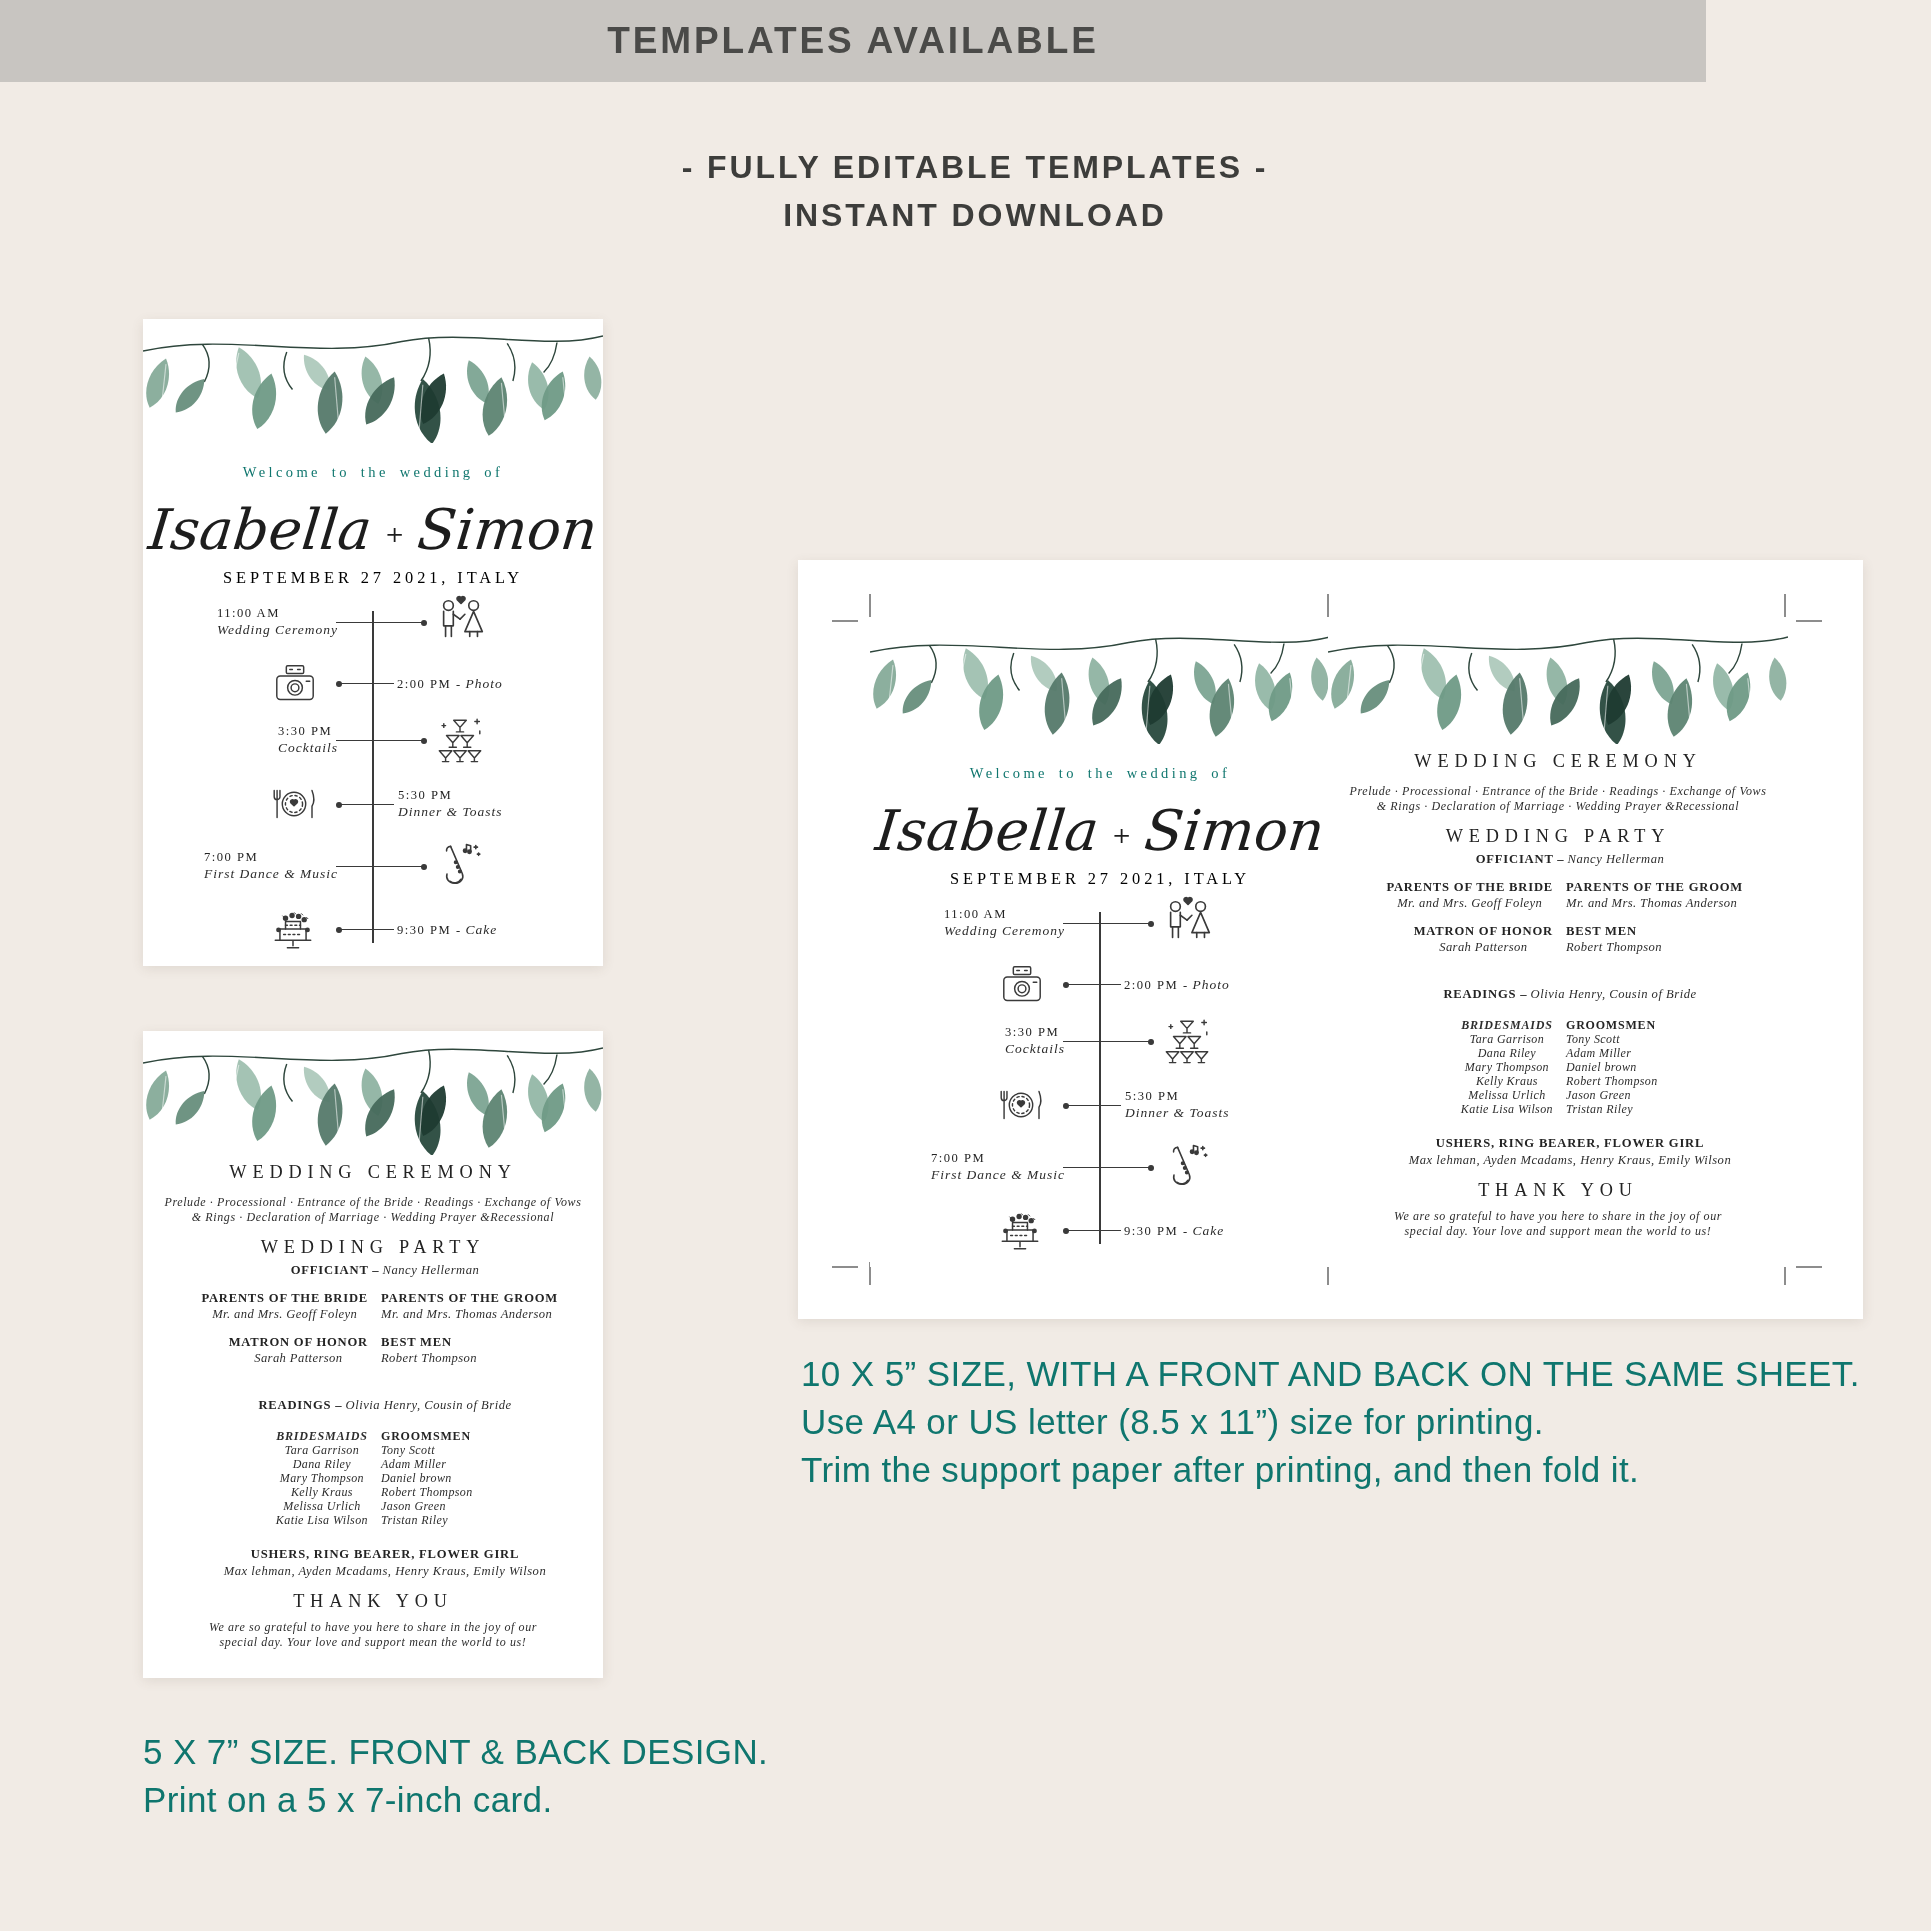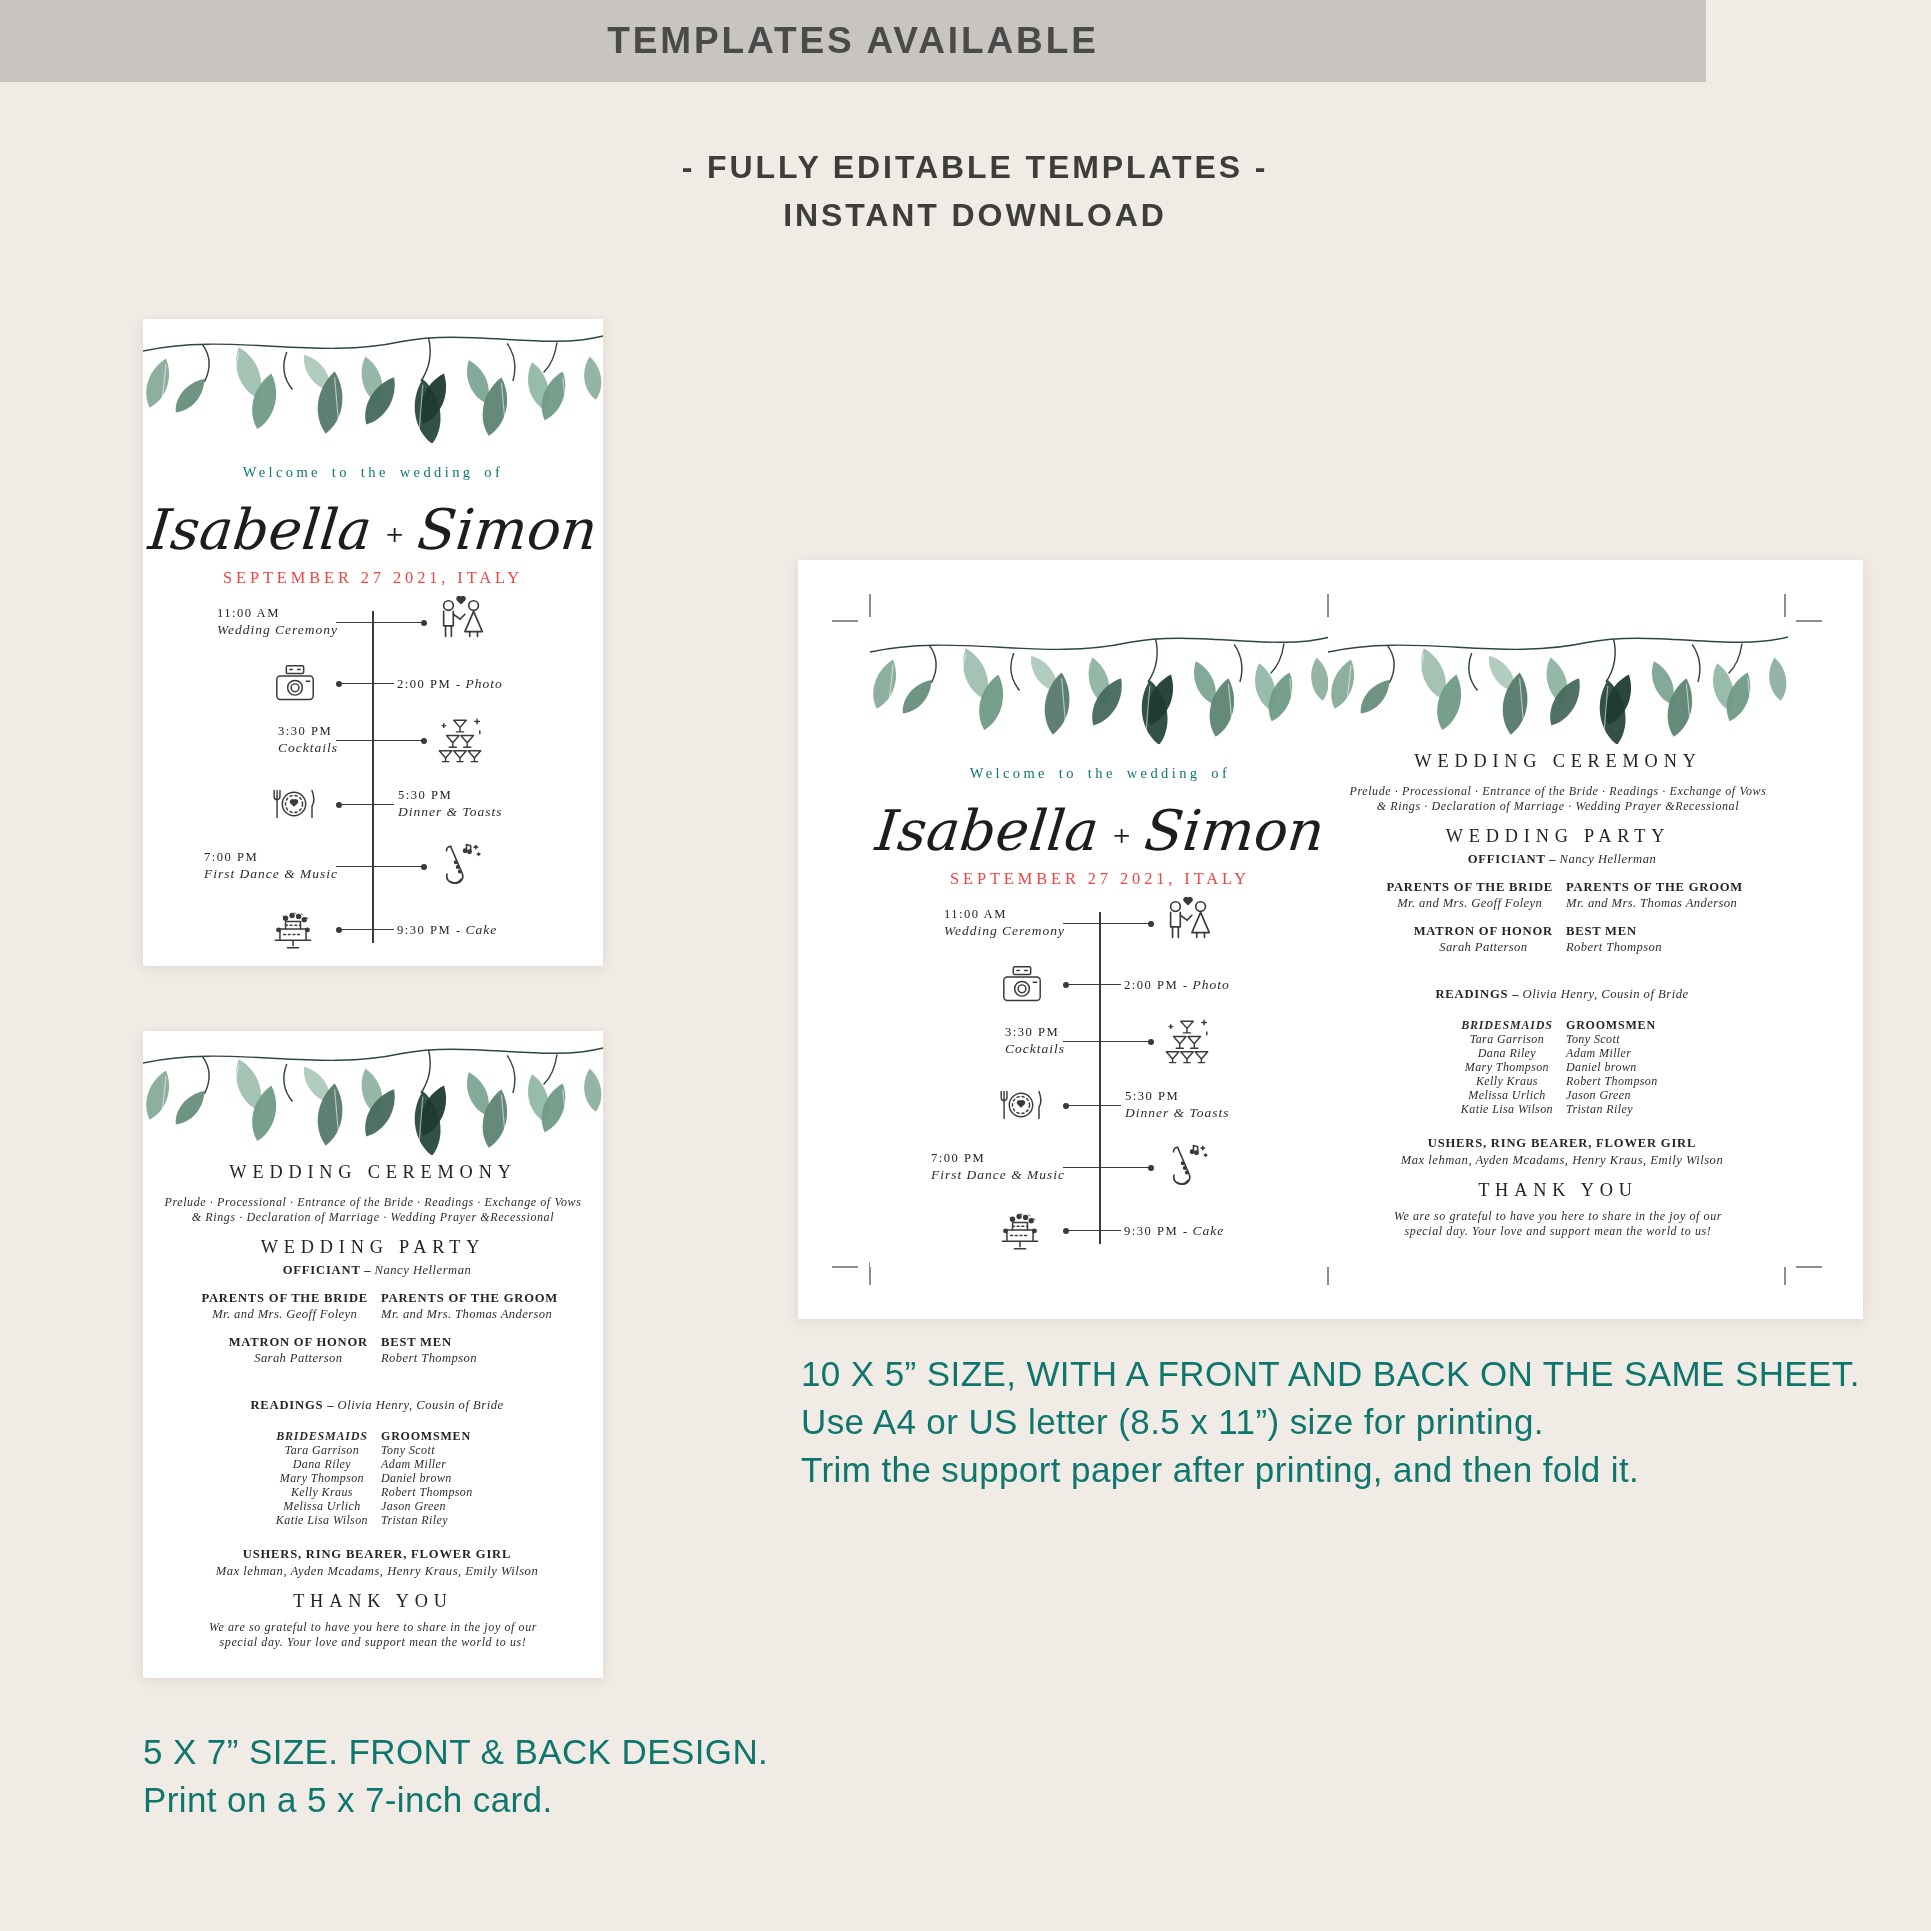--- a/index.html
+++ b/index.html
@@ -43,21 +43,21 @@
   }
   .names {
     position:absolute; top:168px; left:0; width:100%; height:85px;
     display:flex; align-items:center; justify-content:center; gap:13.5px;
     font-family:"DejaVu Serif", serif; font-style:italic; color:#1d1d1d;
   }
   .names .script { font-size:56px; line-height:58px; transform:skewX(-6deg); }
   .names .plus  { font-size:23px; padding-top:9.7px; }
   .dateline {
     position:absolute; top:249px; left:0; width:100%; text-align:center;
-    font-size:16.4px; letter-spacing:3.9px; color:#ef4444;
+    font-size:16.4px; letter-spacing:3.9px; color:#000000;
   }
   .vline { position:absolute; left:229px; top:292px; width:1.9px; height:332px; background:#3a3a3a; }
 
   .tl-row { position:absolute; left:0; width:100%; height:58px; }
   .tl-row .txt2 { position:absolute; top:50%; transform:translateY(-50%); }
   .tl-row .txt2.ra { right:265px; }
   .tl-row .txt2.la { left:255px; text-align:left; }
   .tl-time  { display:block; font-size:12.6px; letter-spacing:1.5px; color:#242424; line-height:16.4px; }
   .tl-label { display:block; font-size:13.5px; font-style:italic; letter-spacing:1px; color:#2b2b2b; line-height:17.4px; }
   .txt-inline { position:absolute; left:254px; top:50%; transform:translateY(-50%); white-space:nowrap; }
@@ -69,21 +69,21 @@
   .conn.to-right .dot { right:-1.9px; }
   .conn.to-left  .dot { left:-1.9px; }
   .tl-icon { position:absolute; top:50%; transform:translateY(-50%); }
   .r1{top:274px}.r2{top:335px}.r3{top:392px}.r4{top:456px}.r5{top:518px}.r6{top:581px}
 
   
   .bk-title { position:absolute; left:0; width:100%; text-align:center;
     font-size:18.3px; letter-spacing:5.8px; color:#232323; }
   .bk-ital  { position:absolute; left:0; width:100%; text-align:center;
     font-size:12px; font-style:italic; letter-spacing:0.6px; line-height:15.4px; color:#2d2d2d; }
-  .bk-center{ position:absolute; left:4px; width:100%; text-align:center; font-size:12.6px; }
+  .bk-center{ position:absolute; left:12px; width:100%; text-align:center; font-size:12.6px; }
   .cap { font-weight:600; letter-spacing:0.8px; color:#242424; }
   .ital { font-style:italic; letter-spacing:0.5px; color:#2d2d2d; }
   .lcol { position:absolute; right:235px; text-align:center; font-size:12.6px; line-height:16.4px; }
   .rcol { position:absolute; left:238px;  text-align:left;  font-size:12.6px; line-height:16.4px; }
   .lcol .nm, .rcol .nm { font-style:italic; letter-spacing:0.4px; }
   .list { line-height:14px; font-size:12px; }
   .list .nm { display:block; }
   .hdr-it { font-style:italic; font-weight:600; letter-spacing:0.8px; }
 
   

